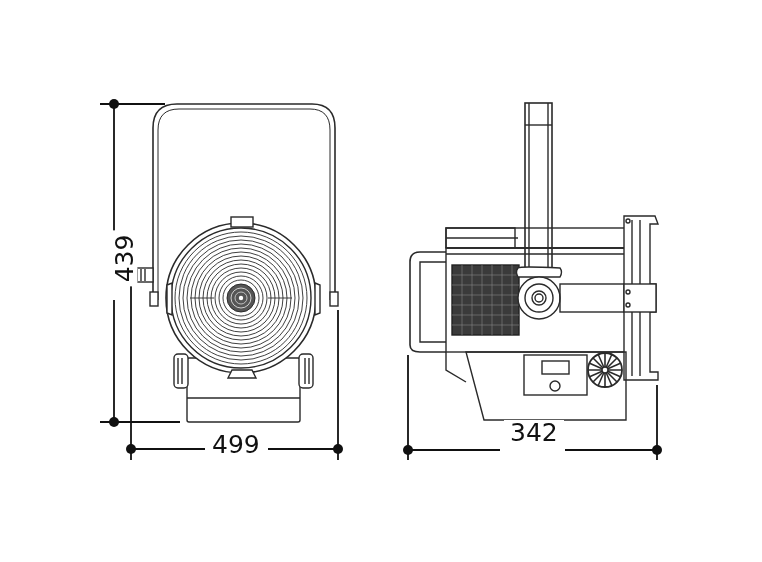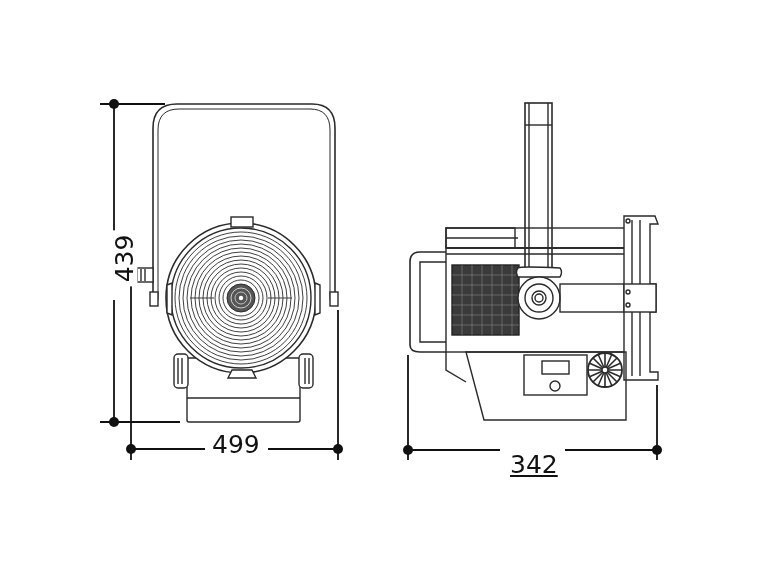--- a/index.html
+++ b/index.html
@@ -1,20 +1,20 @@
 <!DOCTYPE html>
 <html><head>
   <meta charset="utf-8">
   <style>
     html, body { margin: 0; padding: 0; background: #ffffff; }
     body { width: 762px; height: 562px; position: relative; overflow: hidden; font-family: "DejaVu Sans", sans-serif; }
     #canvas { position: absolute; left: 0; top: 0; width: 762px; height: 562px; }
     .dim-label { position: absolute; font-family: "DejaVu Sans", sans-serif; font-size: 25px; color: #111; line-height: 1; background: #fff; padding: 0 6px; }
     #dim-width-front { left: 206px; top: 432px; }
-    #dim-width-side { left: 504px; top: 452px; text-decoration: underline; }
+    #dim-width-side { left: 504px; top: 420px; }
     #dim-height { left: 97px; top: 246px; transform: rotate(-90deg); transform-origin: center; padding: 0 4px; }
   </style>
 </head>
 <body>
 
 <svg id="canvas" viewBox="0 0 762 562" xmlns="http://www.w3.org/2000/svg">
   <g fill="none" stroke="#2a2a2a" stroke-width="1.4">
 
     <g>
 

